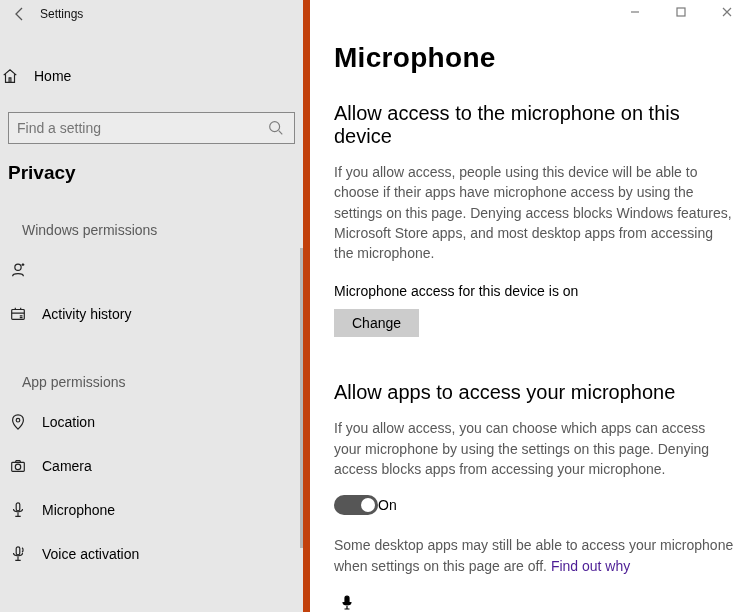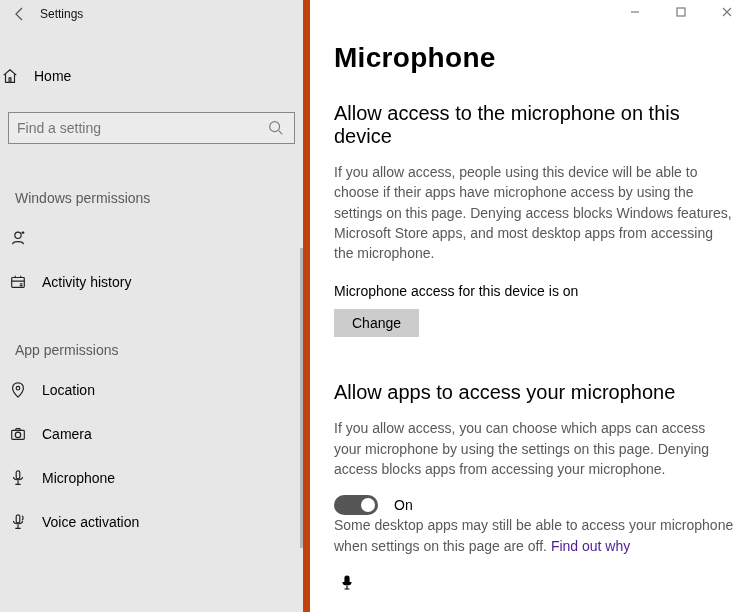--- a/index.html
+++ b/index.html
@@ -15,36 +15,36 @@
 
   .home-row { display: flex; align-items: center; height: 40px; margin-top: 28px; padding-left: 0; gap: 14px; }
   .home-row .label { font-size: 14px; }
 
   .search-row { padding: 8px; margin-top: 8px; }
   .search-box { display: flex; align-items: center; border: 1px solid #888; background: #ececec; height: 32px; padding: 0 8px; }
   .search-box input { flex: 1; border: none; background: transparent; font-size: 14px; color: #4d7c0f; outline: none; }
   .search-icon { opacity: .55; }
 
   .section-title { font-size: 19px; font-weight: 600; padding: 0 8px; margin-top: 10px; margin-bottom: 18px; }
-  .group-label { font-size: 14px; color: #5b5b5b; padding: 0 15px; margin-top: 38px; margin-bottom: 10px; }
+  .group-label { font-size: 14px; color: #5b5b5b; padding: 0 22px; margin-top: 38px; margin-bottom: 10px; }
 
   .nav-item { display: flex; align-items: center; height: 44px; padding-left: 8px; gap: 14px; cursor: pointer; }
   .nav-item .label { font-size: 14px; }
   .icon20 { width: 20px; height: 20px; display: flex; align-items: center; justify-content: center; }
   .icon20 svg { width: 18px; height: 18px; stroke: #222; stroke-width: 1.3; fill: none; }
 
   .content { flex: 1; padding: 24px 12px 0 24px; overflow: hidden; position: relative; }
   .page-title { font-size: 28px; font-weight: 600; margin-top: 18px; margin-bottom: 28px; letter-spacing: .3px; }
   .h2 { font-size: 20px; font-weight: 400; margin-bottom: 14px; }
   .desc { font-size: 14px; color: #595959; line-height: 1.45; margin-bottom: 20px; max-width: 400px; }
   .status-line { font-size: 14px; margin-bottom: 10px; }
   .change-btn { display: inline-block; background: #ccc; border: none; padding: 6px 18px; font-size: 14px; cursor: pointer; }
   .section-gap { height: 44px; }
 
-  .toggle-row { display: flex; align-items: center; gap: 16px; margin-top: 16px; }
+  .toggle-row { display: flex; align-items: center; margin-top: 16px; margin-bottom: 20px; }
   .toggle { width: 44px; height: 20px; border-radius: 10px; background: #565656; position: relative; cursor: pointer; }
   .toggle .knob { position: absolute; right: 3px; top: 3px; width: 14px; height: 14px; border-radius: 50%; background: #fff; }
   .toggle-label { font-size: 14px; }
   .link { color: #4c1d95; cursor: pointer; }
 
   .window-controls { position: absolute; right: 0; top: 0; display: flex; }
   .win-ctrl { width: 46px; height: 24px; display:flex; align-items:center; justify-content:center; cursor: pointer; opacity:.6; }
   .win-ctrl svg { width: 10px; height: 10px; stroke: #222; stroke-width:1.2; fill:none; }
 
   .mic-inline { display:inline-flex; vertical-align:middle; margin-left:6px; }
@@ -81,20 +81,21 @@
         <input type="text" placeholder="Find a setting" style="">
         <span class="search-icon icon20">
           <svg viewBox="0 0 20 20">
               <circle cx="8.5" cy="8.5" r="5.5"></circle>
               <path d="M13 13 L17 17"></path>
             </svg>
         </span>
       </div>
     </div>
 
+    <div class="section-title">Privacy</div>
 
     <div class="group-label">Windows permissions</div>
 
 
     <div class="nav-item">
       <span class="icon20">
         <svg viewBox="0 0 20 20">
             <circle cx="10" cy="7" r="3.5"></circle>
             <path d="M4 17 C4 13 16 13 16 17"></path>
             <path d="M14 4 L17 4 M15.5 2.5 L15.5 5.5"></path>

